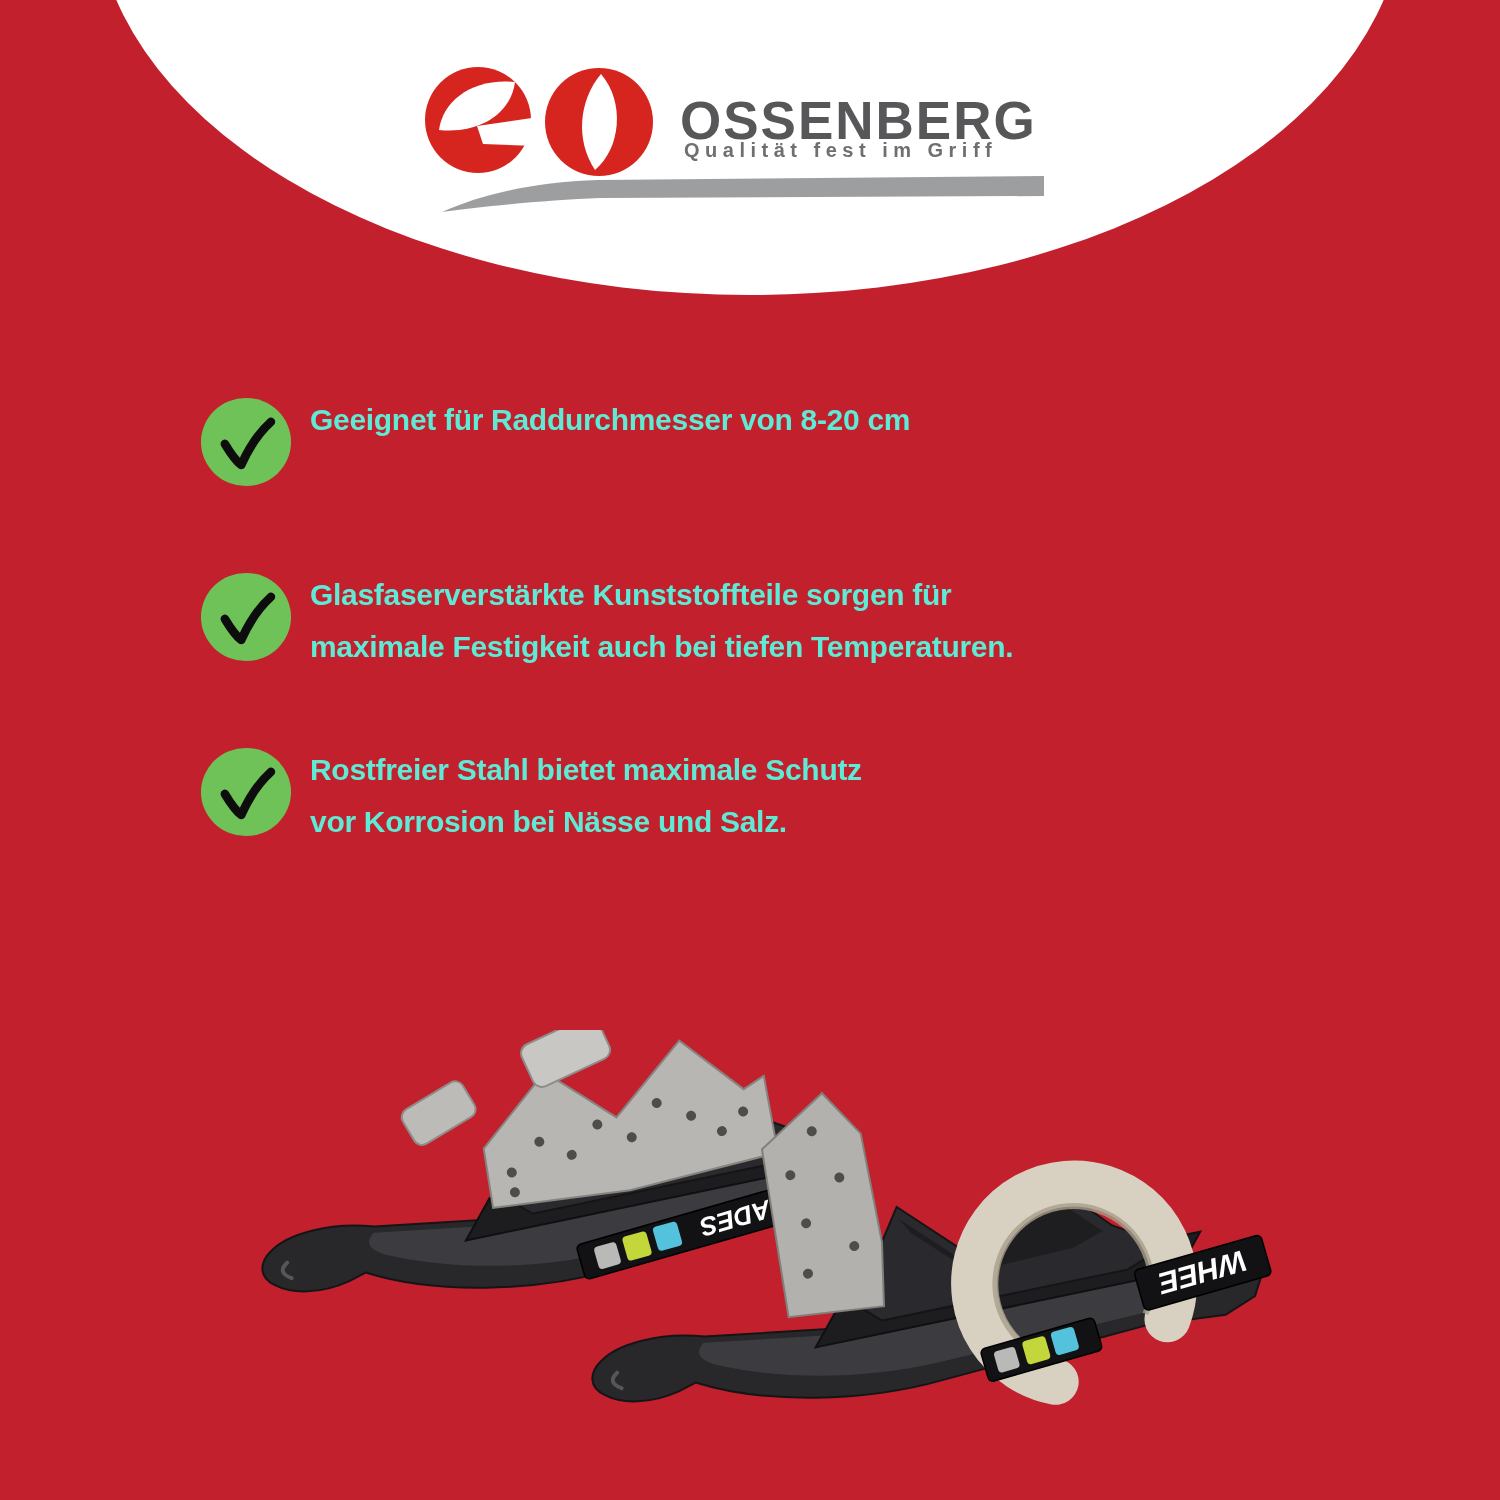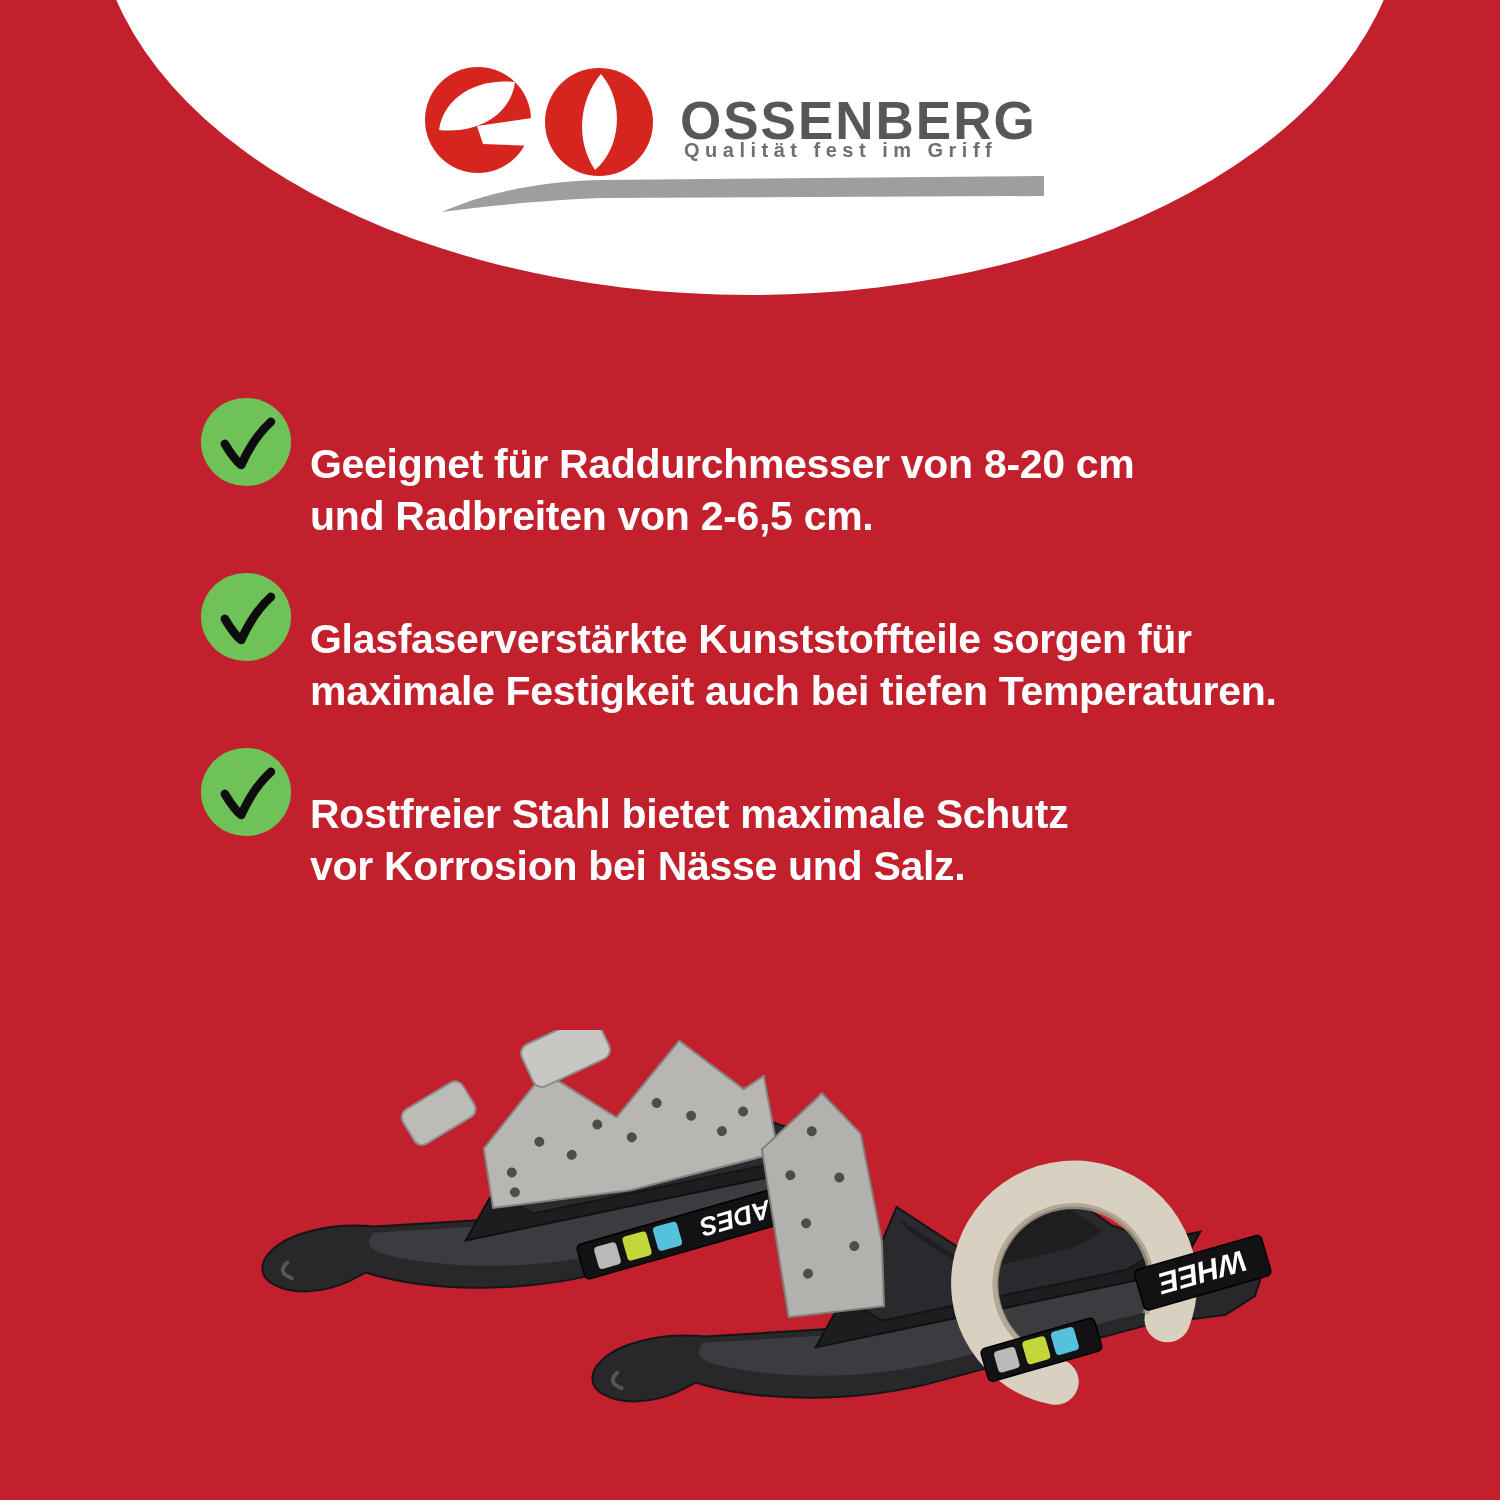--- a/index.html
+++ b/index.html
@@ -18,22 +18,22 @@
   }
   .tagline{
     position:absolute;left:684px;top:139px;
     font-size:20px;font-weight:700;color:#6f6f71;letter-spacing:5.5px;white-space:nowrap;
   }
   .swoosh{position:absolute;left:438px;top:172px;width:610px;height:44px;}
   .feature-row{position:absolute;left:198px;width:1240px;height:130px;}
   .check{position:absolute;left:0;top:0;width:96px;height:92px;}
   .tick{fill:none;stroke:#0d0d0d;stroke-width:9;stroke-linecap:round;stroke-linejoin:round;}
   .feature-text{
-    position:absolute;left:112px;top:-2px;color:#ffffff;
-    font-size:41px;font-weight:bold;line-height:52px;letter-spacing:-0.3px;white-space:nowrap;margin-top:44px;
+    position:absolute;left:112px;top:-2px;color:#5eead4;
+    font-size:30px;font-weight:bold;line-height:52px;letter-spacing:-0.3px;white-space:nowrap;
   }
   .product{position:absolute;left:150px;top:1030px;width:1350px;height:470px;}
   .ski{fill:#28282b;stroke:#151517;stroke-width:2;}
   .deck{fill:#3b3b40;}
   .platform{fill:#1d1d20;stroke:#101012;stroke-width:2;}
   .cradle{fill:#2a2a2e;stroke:#151517;stroke-width:2;}
   .cradle-shadow{fill:#18181a;opacity:.65;}
   .plate{fill:#b7b6b2;stroke:#85847f;stroke-width:2;}
   .plate2{fill:#b2b1ad;stroke:#807f7a;stroke-width:2;}
   .clamp{fill:#c8c7c3;stroke:#8d8c88;stroke-width:2;}
@@ -63,21 +63,20 @@
     <path d="M4,40 C44,22 96,10 160,8 L606,4 L606,24 L162,26 C110,28 48,34 4,40 Z" fill="#9d9ea0"></path>
   </svg>
 
   <div class="feature-row" style="top:396px">
     <svg class="check" viewBox="0 0 100 96">
       <ellipse cx="50" cy="48" rx="47" ry="46" fill="#6ec258"></ellipse>
       <path class="tick" d="M28,50 C34,60 40,68 45,72 C54,52 66,36 76,27"></path>
     </svg>
     <div class="feature-text">
       <div>Geeignet für Raddurchmesser von 8-20 cm</div>
-      <div>und Radbreiten von 2-6,5 cm.</div>
     </div>
   </div>
 
   <div class="feature-row" style="top:571px">
     <svg class="check" viewBox="0 0 100 96">
       <ellipse cx="50" cy="48" rx="47" ry="46" fill="#6ec258"></ellipse>
       <path class="tick" d="M28,50 C34,60 40,68 45,72 C54,52 66,36 76,27"></path>
     </svg>
     <div class="feature-text">
       <div>Glasfaserverstärkte Kunststoffteile sorgen für</div>

